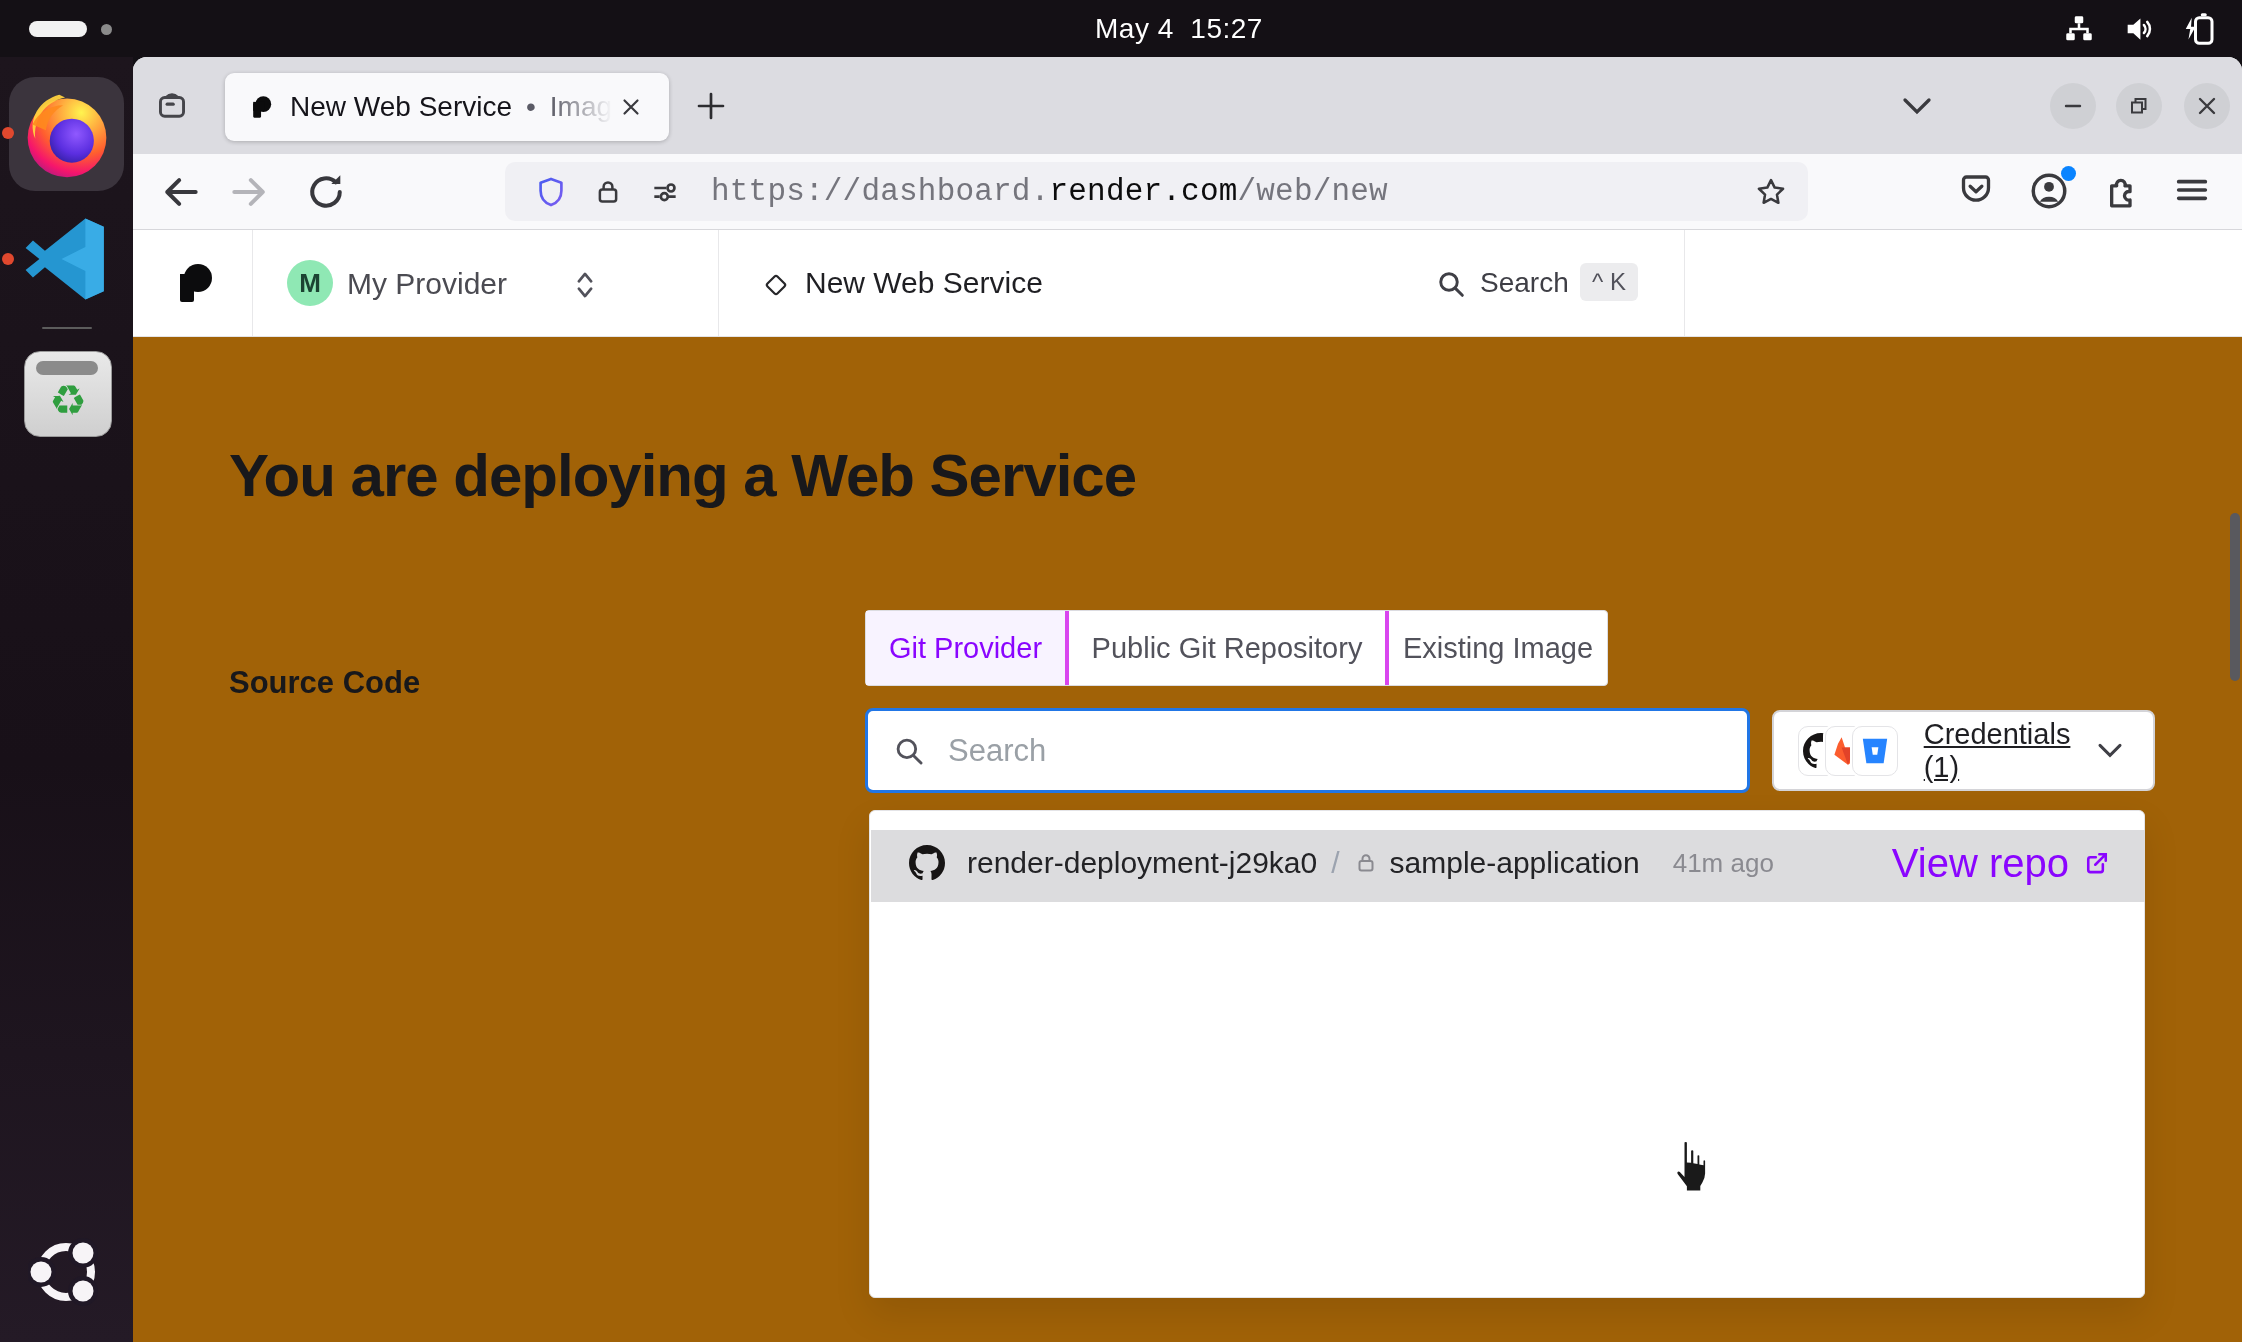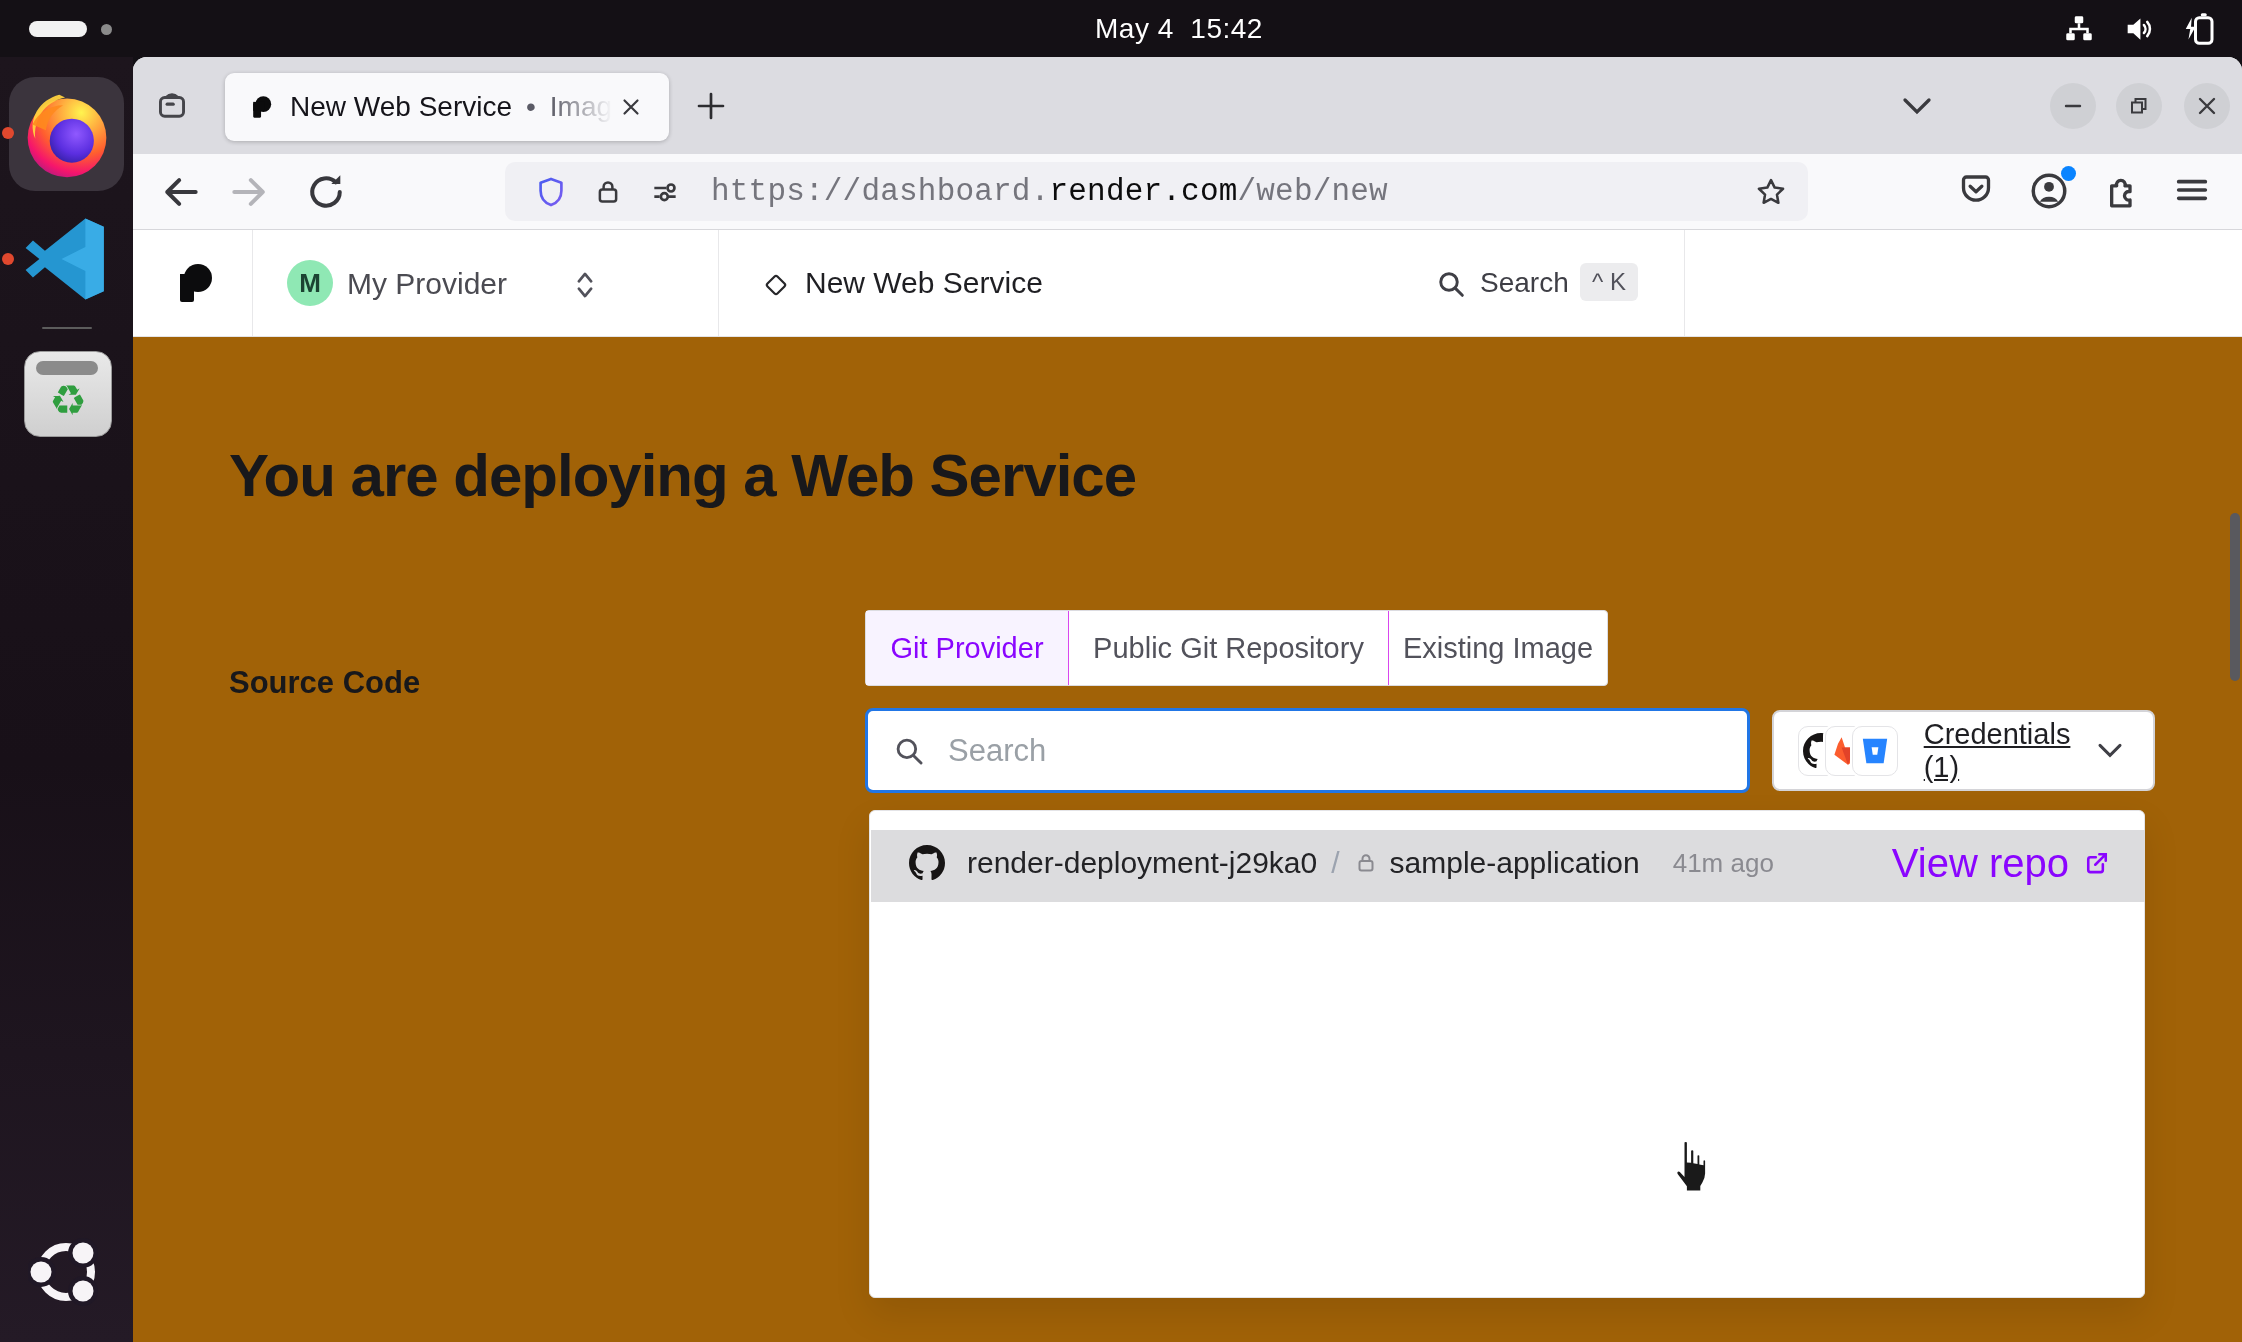--- a/index.html
+++ b/index.html
@@ -80,21 +80,21 @@
   .btn-help{left:1922px;width:64px;}
   .qcircle{width:36px;height:36px;border:2.6px solid #1f1f23;border-radius:50%;display:flex;align-items:center;justify-content:center;
     font-size:23px;font-weight:700;color:#1f1f23;}
   .avatar.r{left:2017px;top:203px;width:46px;height:46px;background:#f6c2cf;color:#9d174d;font-size:27px;position:absolute;}
 
   
   .content{left:0;top:280px;width:2122px;height:1005px;background:#a16207;}
   .h1{left:96px;top:104px;font-size:60px;font-weight:700;color:#18181b;letter-spacing:-1px;}
   .srclabel{left:96px;top:328px;font-size:31px;font-weight:700;color:#18181b;}
   .tabsgrp{left:732px;top:273px;height:76px;display:flex;border:1px solid #dcdce1;border-radius:4px;background:#fff;box-sizing:border-box;}
-  .stab{display:flex;align-items:center;justify-content:center;font-size:29px;color:#52525b;border-right:1px solid #d946ef;box-sizing:border-box;}
+  .stab{display:flex;align-items:center;justify-content:center;font-size:29px;color:#52525b;border-right:4px solid #d946ef;box-sizing:border-box;}
   .stab:last-child{border-right:none;}
   .stab.sel{background:#f8f3ff;color:#8A05FF;}
   .repo-search{left:732px;top:371px;width:885px;height:85px;background:#fff;border:3px solid #2176e6;border-radius:8px;
     box-sizing:border-box;display:flex;align-items:center;padding:0 24px;}
   .repo-search input{border:none;outline:none;font-size:31px;color:#27272a;width:100%;margin-left:20px;
     font-family:"Liberation Sans",sans-serif;background:transparent;}
   .repo-search input::placeholder{color:#9aa0a6;}
   .creds{left:1639px;top:373px;width:383px;height:81px;border:2px solid #d4d4d8;border-radius:8px;background:#fff;
     box-sizing:border-box;display:flex;align-items:center;padding:0 28px 0 24px;}
   .provbadge{width:48px;height:48px;border-radius:10px;background:#fff;border:1px solid #e4e4e7;
@@ -113,21 +113,21 @@
   .viewrepo{margin-left:auto;display:flex;align-items:center;gap:14px;color:#8A05FF;font-size:40px;}
   .pg-scroll{left:2097px;top:176px;width:10px;height:168px;border-radius:5px;background:#59595e;}
   .cursor{left:1529px;top:800px;width:54px;height:60px;}
 </style>
 </head>
 <body>
 
 <div class="abs topbar">
   <div class="abs pill"></div>
   <div class="abs ws-dot"></div>
-  <div class="abs clock">May 4  15:42</div>
+  <div class="abs clock">May 4  15:27</div>
   <div class="abs sysicons">
     <span>
       <svg width="34" height="34" viewBox="0 0 24 24">
           <g fill="#fff">
             <rect x="9" y="3" width="6" height="5" rx="1"></rect>
             <rect x="3" y="15" width="6" height="5" rx="1"></rect>
             <rect x="15" y="15" width="6" height="5" rx="1"></rect>
           </g>
           <path d="M12 8v4M6 15v-3h12v3" stroke="#fff" stroke-width="1.8" fill="none"></path>
         </svg>

